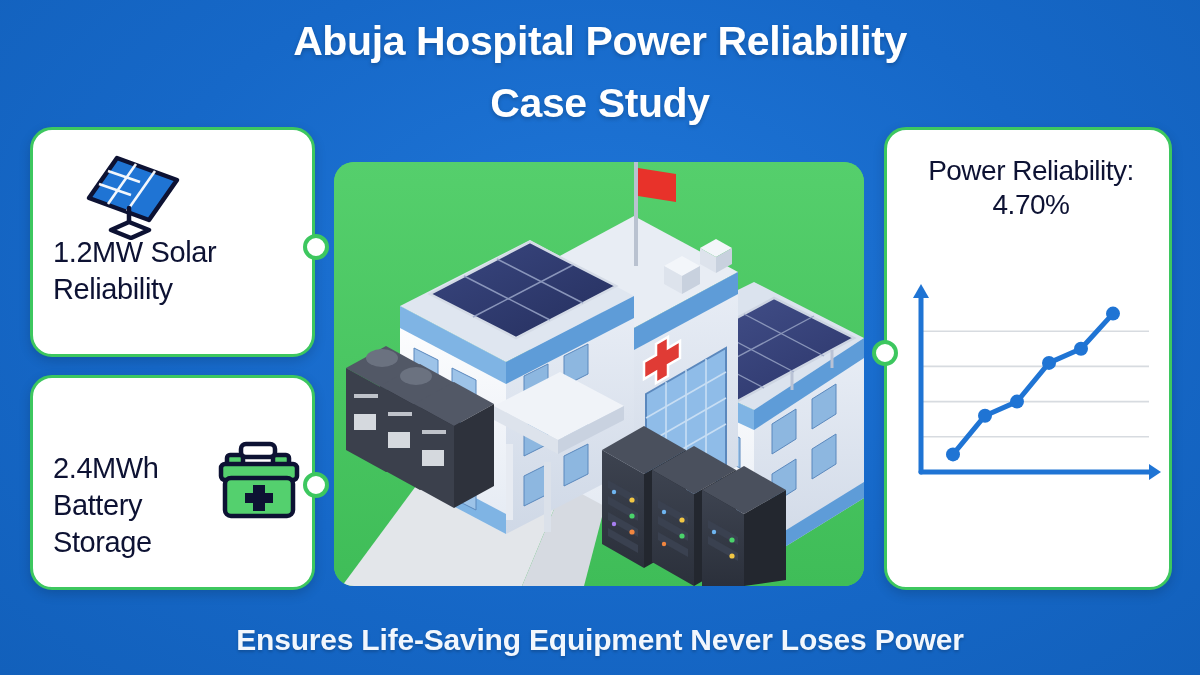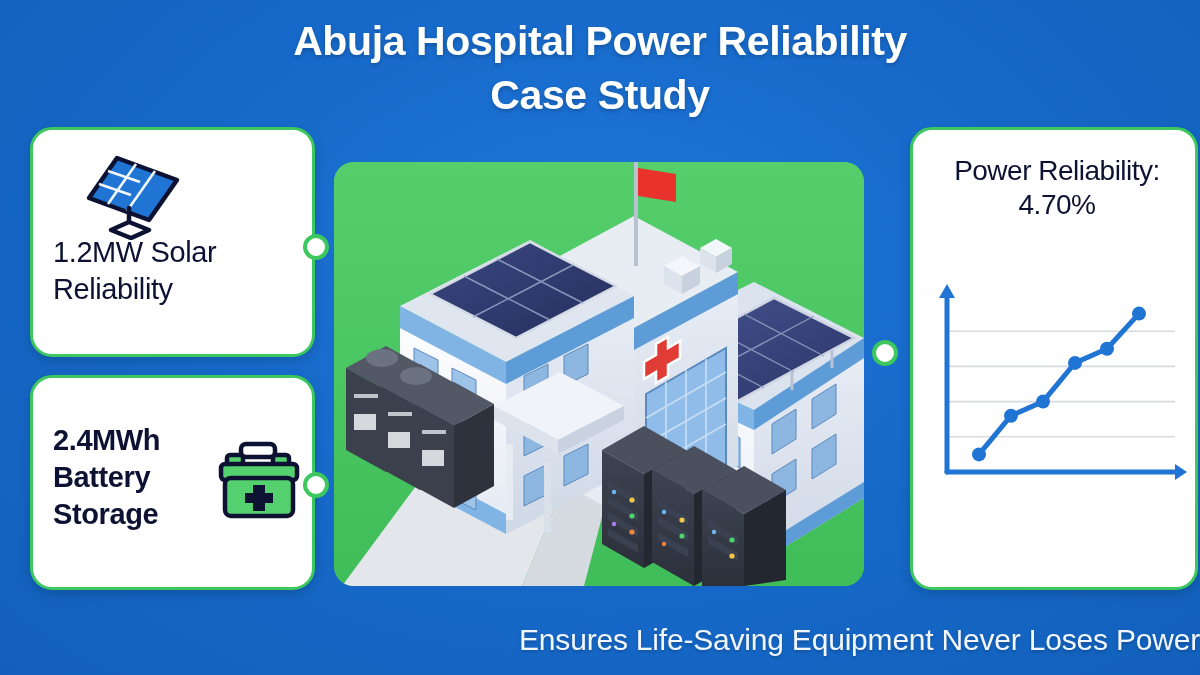--- a/index.html
+++ b/index.html
@@ -19,44 +19,44 @@
   .title {
     position: absolute; left: 0; top: 14px; width: 1200px;
     text-align: center;
     color: #ffffff;
     font-size: 41px;
     font-weight: bold;
     line-height: 1.32;
     letter-spacing: -0.4px;
     text-shadow: 0 2px 4px rgba(0,0,0,0.22);
   }
-  .title .l2 { display: block; }
+  .title .l2 { display: block; margin-top: 8px; }
 
   
   .subtitle {
     position: absolute; left: 0; bottom: 18px; width: 1200px;
-    text-align: right;
+    text-align: center;
     color: #f2f7fd;
     font-size: 30px;
-    font-weight: normal;
+    font-weight: bold;
     letter-spacing: -0.2px;
     text-shadow: 0 2px 3px rgba(0,0,0,0.2);
   }
 
   
   .card {
     position: absolute;
     background: #ffffff;
     border: 3px solid #3dc75f;
     border-radius: 22px;
     box-shadow: 0 4px 12px rgba(0,0,0,0.16);
   }
   #card-solar   { left: 30px;  top: 127px; width: 285px; height: 230px; }
   #card-battery { left: 30px;  top: 375px; width: 285px; height: 215px; }
-  #card-chart   { left: 884px; top: 127px; width: 288px; height: 463px; margin-left: 26px; }
+  #card-chart   { left: 884px; top: 127px; width: 288px; height: 463px; }
 
   
   .ring {
     position: absolute;
     width: 26px; height: 26px;
     border: 4px solid #3dc75f;
     border-radius: 50%;
     background: #ffffff;
     z-index: 6;
   }
@@ -67,21 +67,21 @@
   
   .card-label {
     position: absolute;
     color: #0d1233;
     font-size: 29px;
     font-weight: normal;
     line-height: 1.28;
     letter-spacing: -0.4px;
   }
   #solar-label   { left: 20px; top: 104px; width: 240px; }
-  #battery-label { left: 20px; top: 44px;  width: 145px; font-weight: bold; }
+  #battery-label { left: 20px; top: 72px;  width: 145px; }
 
   .icon-solar   { position: absolute; left: 48px; top: 20px; }
   .icon-battery { position: absolute; left: 180px; top: 60px; }
 
   
   .chart-heading {
     position: absolute; left: 10px; top: 24px; width: 268px;
     text-align: center;
     color: #0d1233;
     font-size: 28px;

